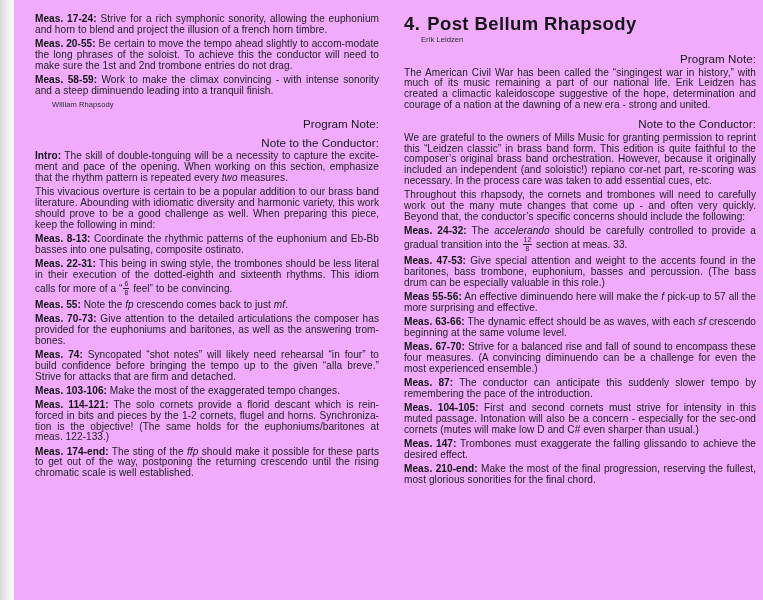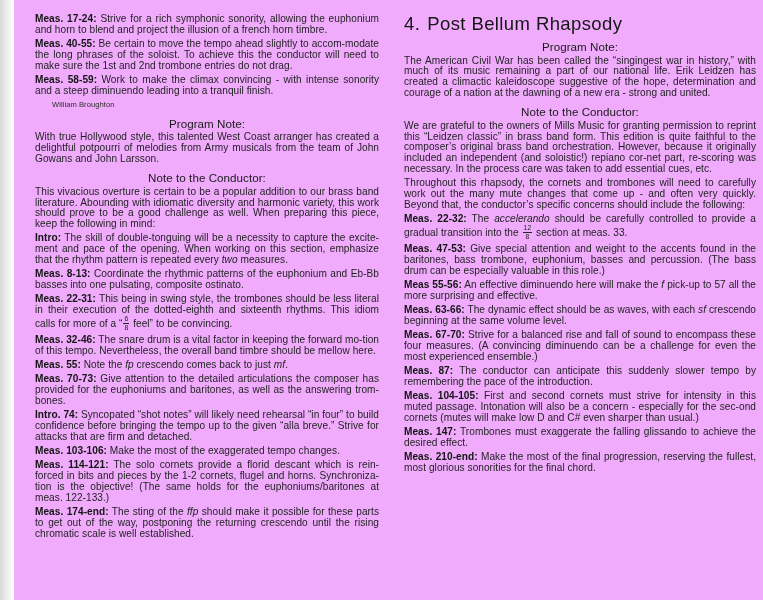--- a/index.html
+++ b/index.html
@@ -39,35 +39,35 @@
   .col p b { font-weight: bold; color: #141414; }
 
   .piece-heading {
     font-size: 18.5px;
     line-height: 20px;
     letter-spacing: 0.4px;
     color: #161616;
     margin: 20px 0 1px 0;
     text-align: left;
   }
-  .piece-heading:first-child { margin-top: 0; }
+  .piece-heading:first-child { margin-top: 0; font-weight: bold; }
   .piece-number { margin-right: 7px; }
   .byline {
     font-size: 7.6px;
     line-height: 9px;
     color: #2e2e2e;
     margin: 0 0 8px 17px;
     text-align: left;
   }
   .subhead {
     font-size: 11.6px;
     line-height: 13px;
     color: #1a1a1a;
     margin: 6px 0 2.5px 0;
-    text-align: center;
+    text-align: right;
   }
   .frac {
     display: inline-block;
     vertical-align: -3px;
     text-align: center;
     font-size: 6.8px;
     line-height: 1;
     margin: 0 1px;
   }
   .frac .num {
@@ -77,46 +77,45 @@
   }
   .frac .den { display: block; padding-top: 0.5px; }
 </style>
 </head>
 <body>
 
 <div class="page">
   <div class="scan-edge"></div>
   <div class="col col-left">
       <p class="para"><b>Meas. 17-24:</b> Strive for a rich symphonic sonority, allowing the euphonium and horn to blend and project the illusion of a french horn timbre.</p>
-      <p class="para"><b>Meas. 40-55:</b> Be certain to move the tempo ahead slightly to accom-modate the long phrases of the soloist. To achieve this the conductor will need to make sure the 1st and 2nd trombone entries do not drag.</p>
+      <p class="para"><b>Meas. 20-55:</b> Be certain to move the tempo ahead slightly to accom-modate the long phrases of the soloist. To achieve this the conductor will need to make sure the 1st and 2nd trombone entries do not drag.</p>
       <p class="para"><b>Meas. 58-59:</b> Work to make the climax convincing - with intense sonority and a steep diminuendo leading into a tranquil finish.</p>
-      <div class="byline">William Broughton</div>
+      <div class="byline">William Rhapsody</div>
       <div class="subhead">Program Note:</div>
-      <p class="para">With true Hollywood style, this talented West Coast arranger has created a delightful potpourri of melodies from Army musicals from the team of John Gowans and John Larsson.</p>
       <div class="subhead">Note to the Conductor:</div>
+      <p class="para"><b>Intro:</b> The skill of double-tonguing will be a necessity to capture the excite-ment and pace of the opening. When working on this section, emphasize that the rhythm pattern is repeated every <i>two</i> measures.</p>
       <p class="para">This vivacious overture is certain to be a popular addition to our brass band literature. Abounding with idiomatic diversity and harmonic variety, this work should prove to be a good challenge as well. When preparing this piece, keep the following in mind:</p>
-      <p class="para"><b>Intro:</b> The skill of double-tonguing will be a necessity to capture the excite-ment and pace of the opening. When working on this section, emphasize that the rhythm pattern is repeated every <i>two</i> measures.</p>
       <p class="para"><b>Meas. 8-13:</b> Coordinate the rhythmic patterns of the euphonium and Eb-Bb basses into one pulsating, composite ostinato.</p>
       <p class="para"><b>Meas. 22-31:</b> This being in swing style, the trombones should be less literal in their execution of the dotted-eighth and sixteenth rhythms. This idiom calls for more of a “<span class="frac"><span class="num">6</span><span class="den">8</span></span> feel” to be convincing.</p>
-      <p class="para"><b>Meas. 32-46:</b> The snare drum is a vital factor in keeping the forward mo-tion of this tempo. Nevertheless, the overall band timbre should be mellow here.</p>
       <p class="para"><b>Meas. 55:</b> Note the <i>fp</i> crescendo comes back to just <i>mf</i>.</p>
       <p class="para"><b>Meas. 70-73:</b> Give attention to the detailed articulations the composer has provided for the euphoniums and baritones, as well as the answering trom-bones.</p>
-      <p class="para"><b>Intro. 74:</b> Syncopated “shot notes” will likely need rehearsal “in four” to build confidence before bringing the tempo up to the given “alla breve.” Strive for attacks that are firm and detached.</p>
+      <p class="para"><b>Meas. 74:</b> Syncopated “shot notes” will likely need rehearsal “in four” to build confidence before bringing the tempo up to the given “alla breve.” Strive for attacks that are firm and detached.</p>
       <p class="para"><b>Meas. 103-106:</b> Make the most of the exaggerated tempo changes.</p>
       <p class="para"><b>Meas. 114-121:</b> The solo cornets provide a florid descant which is rein-forced in bits and pieces by the 1-2 cornets, flugel and horns. Synchroniza-tion is the objective! (The same holds for the euphoniums/baritones at meas. 122-133.)</p>
       <p class="para"><b>Meas. 174-end:</b> The sting of the <i>ffp</i> should make it possible for these parts to get out of the way, postponing the returning crescendo until the rising chromatic scale is well established.</p>
     </div>
   <div class="col col-right">
       <div class="piece-heading"><span class="piece-number">4.</span><span class="piece-title">Post Bellum Rhapsody</span></div>
+      <div class="byline">Erik Leidzen</div>
       <div class="subhead">Program Note:</div>
       <p class="para">The American Civil War has been called the “singingest war in history,” with much of its music remaining a part of our national life. Erik Leidzen has created a climactic kaleidoscope suggestive of the hope, determination and courage of a nation at the dawning of a new era - strong and united.</p>
       <div class="subhead">Note to the Conductor:</div>
       <p class="para">We are grateful to the owners of Mills Music for granting permission to reprint this “Leidzen classic” in brass band form. This edition is quite faithful to the composer’s original brass band orchestration. However, because it originally included an independent (and soloistic!) repiano cor-net part, re-scoring was necessary. In the process care was taken to add essential cues, etc.</p>
       <p class="para">Throughout this rhapsody, the cornets and trombones will need to carefully work out the many mute changes that come up - and often very quickly. Beyond that, the conductor’s specific concerns should include the following:</p>
-      <p class="para"><b>Meas. 22-32:</b> The <i>accelerando</i> should be carefully controlled to provide a gradual transition into the <span class="frac"><span class="num">12</span><span class="den">8</span></span> section at meas. 33.</p>
+      <p class="para"><b>Meas. 24-32:</b> The <i>accelerando</i> should be carefully controlled to provide a gradual transition into the <span class="frac"><span class="num">12</span><span class="den">8</span></span> section at meas. 33.</p>
       <p class="para"><b>Meas. 47-53:</b> Give special attention and weight to the accents found in the baritones, bass trombone, euphonium, basses and percussion. (The bass drum can be especially valuable in this role.)</p>
       <p class="para"><b>Meas 55-56:</b> An effective diminuendo here will make the <i>f</i> pick-up to 57 all the more surprising and effective.</p>
       <p class="para"><b>Meas. 63-66:</b> The dynamic effect should be as waves, with each <i>sf</i> crescendo beginning at the same volume level.</p>
       <p class="para"><b>Meas. 67-70:</b> Strive for a balanced rise and fall of sound to encompass these four measures. (A convincing diminuendo can be a challenge for even the most experienced ensemble.)</p>
       <p class="para"><b>Meas. 87:</b> The conductor can anticipate this suddenly slower tempo by remembering the pace of the introduction.</p>
       <p class="para"><b>Meas. 104-105:</b> First and second cornets must strive for intensity in this muted passage. Intonation will also be a concern - especially for the sec-ond cornets (mutes will make low D and C# even sharper than usual.)</p>
       <p class="para"><b>Meas. 147:</b> Trombones must exaggerate the falling glissando to achieve the desired effect.</p>
       <p class="para"><b>Meas. 210-end:</b> Make the most of the final progression, reserving the fullest, most glorious sonorities for the final chord.</p>
     </div>
 </div>

